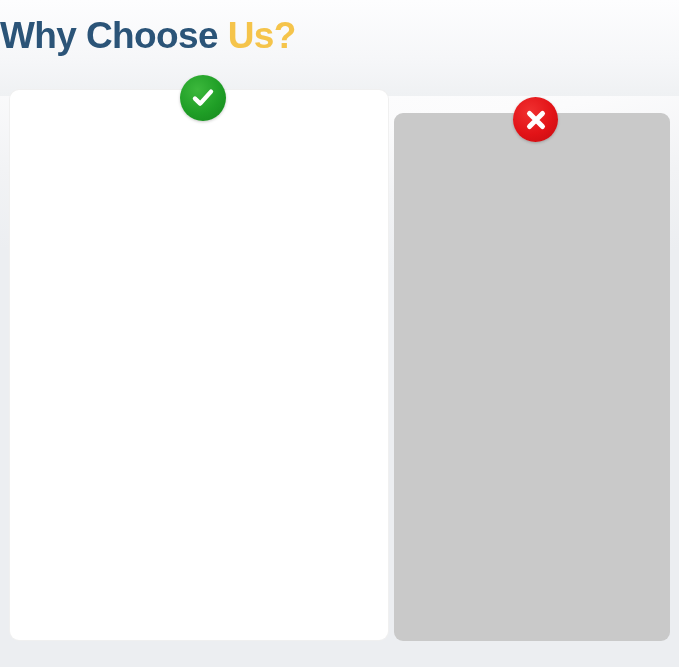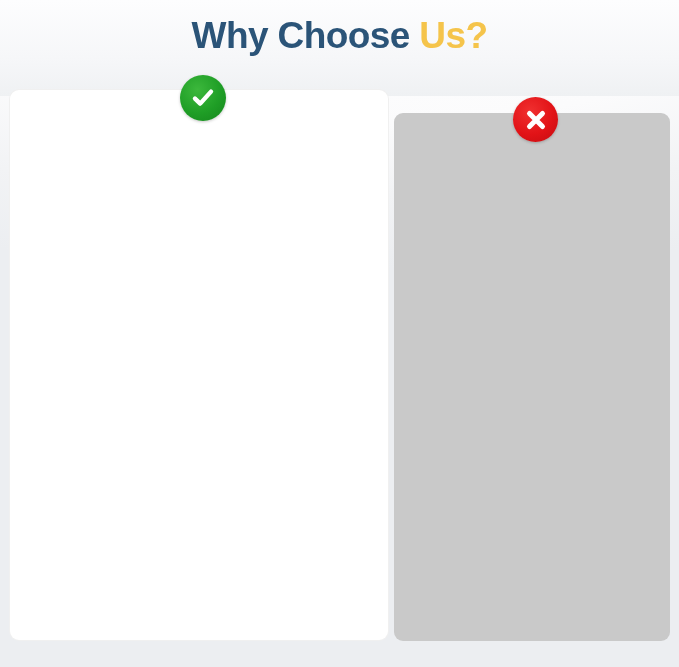--- a/index.html
+++ b/index.html
@@ -19,21 +19,21 @@
   .page::before {
     content: "";
     position: absolute; left: 0; top: 0; width: 679px; height: 96px;
     background: linear-gradient(180deg, #fdfdfe 0%, #f6f7f9 60%, #eff1f3 100%);
     z-index: 0;
   }
 
   
   .title-wrap {
     position: absolute; left: 0; top: 14px; width: 679px;
-    text-align: center; z-index: 6;
+    text-align: left; z-index: 6;
   }
   .title {
     font-size: 37px;
     font-weight: bold;
     letter-spacing: -0.6px;
     line-height: 44px;
     white-space: nowrap;
   }
   .title .t-main { color: #2b5478; }
   .title .t-accent { color: #f5c44b; }

